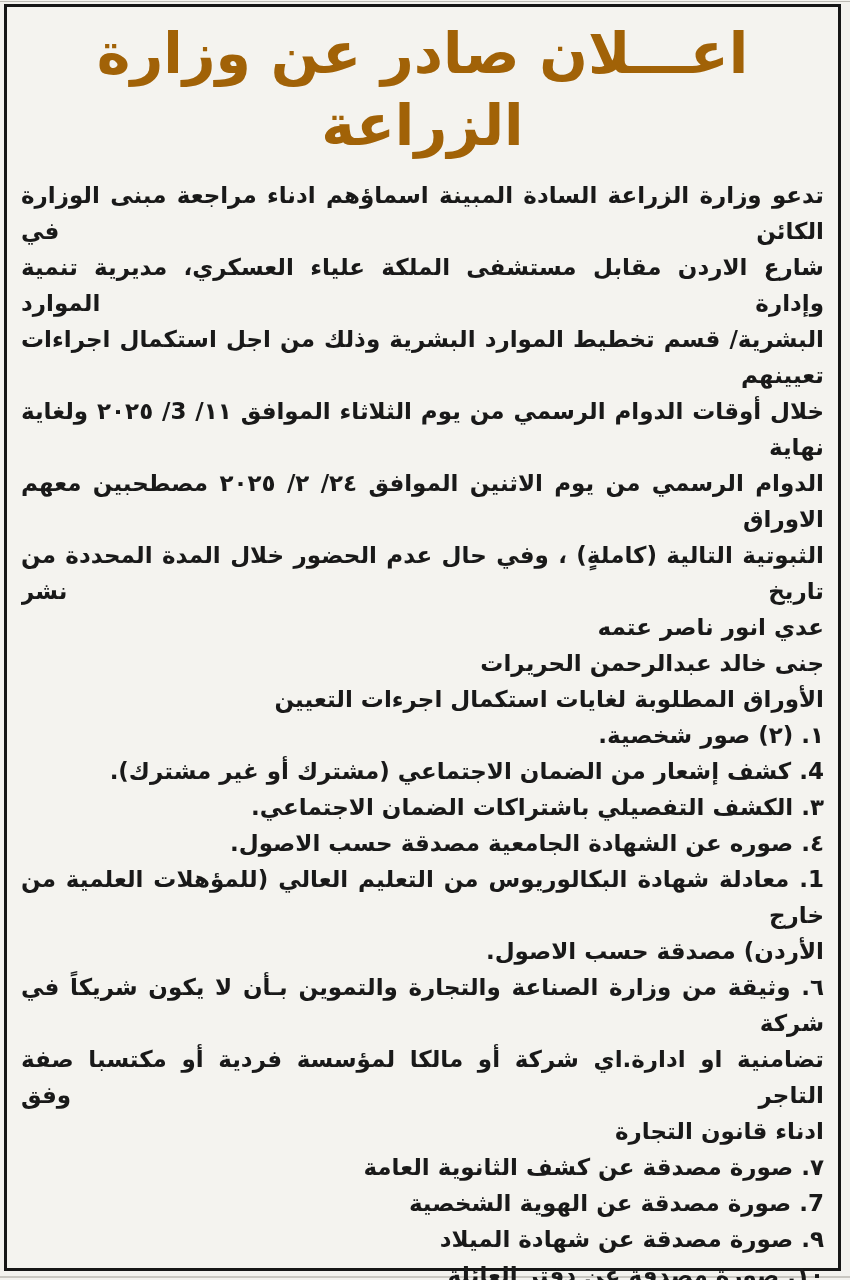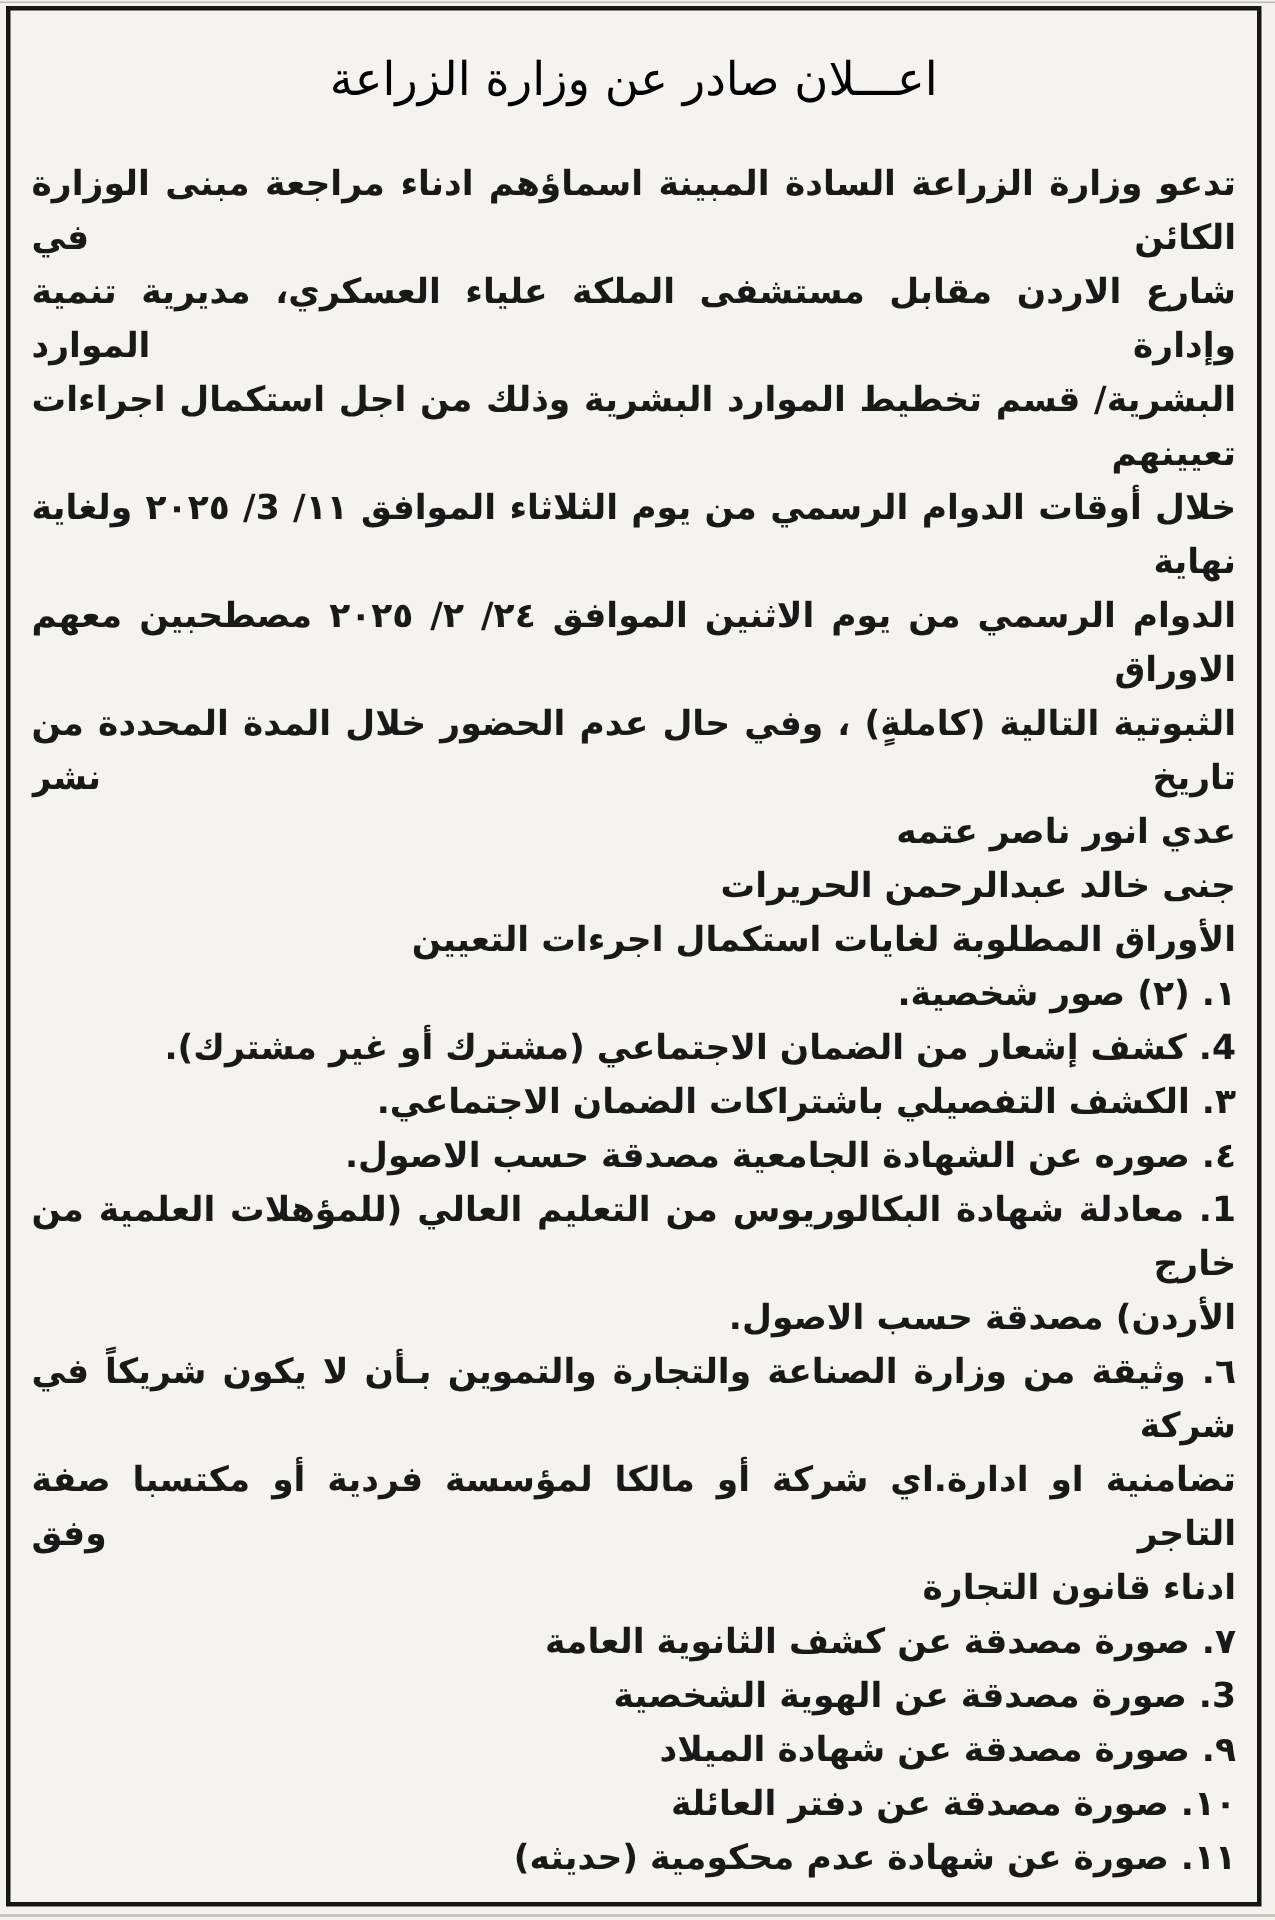--- a/index.html
+++ b/index.html
@@ -34,26 +34,26 @@
     left: 4px;
     width: 837px;
     height: 1267px;
     box-sizing: border-box;
     border: 3px solid #161616;
     padding: 6px 14px 0 14px;
     background: #f4f3ef;
   }
   .title {
     margin: 4px 0 16px 0;
-    font-size: 31px;
-    font-weight: 400;
+    font-size: 57px;
+    font-weight: 700;
     line-height: 72px;
     text-align: center;
     direction: rtl;
-    color: #000000;
+    color: #a16207;
     letter-spacing: 0px;
   }
   .content {
     direction: rtl;
     unicode-bidi: embed;
     font-size: 23px;
     font-weight: 700;
     line-height: 36px;
     overflow: hidden;
   }
@@ -92,21 +92,21 @@
       <div class="line">١. (٢) صور شخصية.</div>
       <div class="line">4. كشف إشعار من الضمان الاجتماعي (مشترك أو غير مشترك).</div>
       <div class="line">٣. الكشف التفصيلي باشتراكات الضمان الاجتماعي.</div>
       <div class="line">٤. صوره عن الشهادة الجامعية مصدقة حسب الاصول.</div>
       <div class="line just">1. معادلة شهادة البكالوريوس من التعليم العالي (للمؤهلات العلمية من خارج</div>
       <div class="line">الأردن) مصدقة حسب الاصول.</div>
       <div class="line just">٦. وثيقة من وزارة الصناعة والتجارة والتموين بـأن لا يكون شريكاً في شركة</div>
       <div class="line just">تضامنية او ادارة.اي شركة أو مالكا لمؤسسة فردية أو مكتسبا صفة التاجر وفق</div>
       <div class="line">ادناء قانون التجارة</div>
       <div class="line">٧. صورة مصدقة عن كشف الثانوية العامة</div>
-      <div class="line">3. صورة مصدقة عن الهوية الشخصية</div>
+      <div class="line">7. صورة مصدقة عن الهوية الشخصية</div>
       <div class="line">٩. صورة مصدقة عن شهادة الميلاد</div>
       <div class="line">١٠. صورة مصدقة عن دفتر العائلة</div>
       <div class="line">١١. صورة عن شهادة عدم محكومية (حديثه)</div>
 
     </div>
 
   </div>
 </div>
 
 </body></html>

